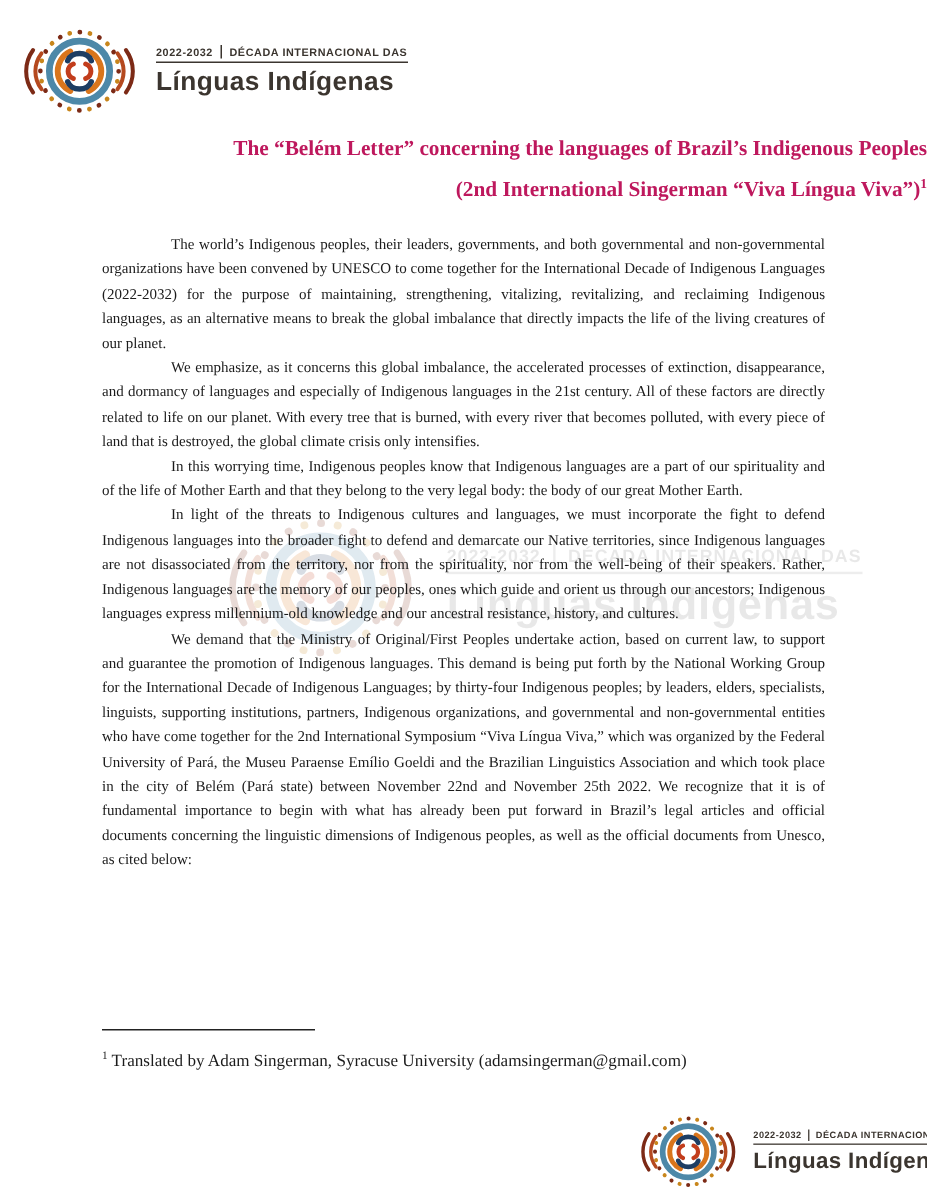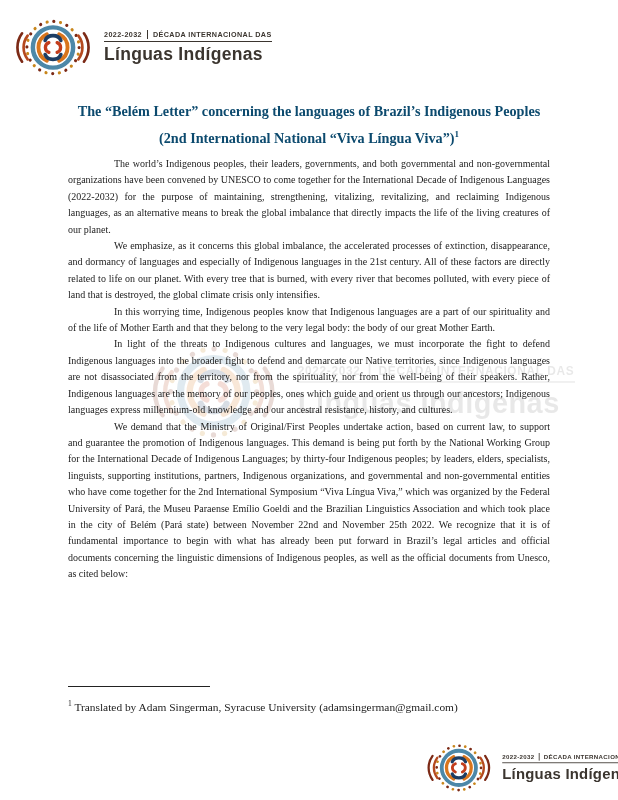--- a/index.html
+++ b/index.html
@@ -31,21 +31,21 @@
     position:absolute; left:146px; top:330px;
     transform:scale(1.65); transform-origin:top left;
     opacity:0.17; pointer-events:none; z-index:0;
   }
   .watermark .logo-small, .watermark .logo-big { color:#7d7d7d; border-color:#9a9a9a; }
   .watermark .logo-small .label { border-color:#9a9a9a; }
 
   
   .doc-title {
     position:absolute; top:88px; left:0; right:0; z-index:1;
-    text-align:center; font-weight:700; font-size:14.2px; line-height:23px; color:#0c4a6e;margin-top:12px;
+    text-align:right; font-weight:700; font-size:14.2px; line-height:23px; color:#be185d;
   }
   .doc-title sup { font-size:9px; }
 
   
   .doc-body {
     position:absolute; left:68px; top:156px; width:482px; z-index:1;
     font-size:10px; line-height:16.4px; text-align:justify;
   }
   .doc-body p { margin:0; text-indent:46px; }
 
@@ -103,21 +103,21 @@
         <use href="#emblem-def"></use>
       </svg>
     <div class="logo-text">
       <div class="logo-small"><span>2022-2032</span><span class="label">DÉCADA INTERNACIONAL DAS</span></div>
       <div class="logo-big">Línguas Indígenas</div>
     </div>
   </div>
 
   <div class="doc-title">
     <div>The “Belém Letter” concerning the languages of Brazil’s Indigenous Peoples</div>
-    <div><span>(2nd International National “Viva Língua Viva”)</span><sup>1</sup></div>
+    <div><span>(2nd International Singerman “Viva Língua Viva”)</span><sup>1</sup></div>
   </div>
 
   <div class="doc-body">
     <p>The world’s Indigenous peoples, their leaders, governments, and both governmental and non-governmental organizations have been convened by UNESCO to come together for the International Decade of Indigenous Languages (2022-2032) for the purpose of maintaining, strengthening, vitalizing, revitalizing, and reclaiming Indigenous languages, as an alternative means to break the global imbalance that directly impacts the life of the living creatures of our planet.</p>
     <p>We emphasize, as it concerns this global imbalance, the accelerated processes of extinction, disappearance, and dormancy of languages and especially of Indigenous languages in the 21st century. All of these factors are directly related to life on our planet. With every tree that is burned, with every river that becomes polluted, with every piece of land that is destroyed, the global climate crisis only intensifies.</p>
     <p>In this worrying time, Indigenous peoples know that Indigenous languages are a part of our spirituality and of the life of Mother Earth and that they belong to the very legal body: the body of our great Mother Earth.</p>
     <p>In light of the threats to Indigenous cultures and languages, we must incorporate the fight to defend Indigenous languages into the broader fight to defend and demarcate our Native territories, since Indigenous languages are not disassociated from the territory, nor from the spirituality, nor from the well-being of their speakers. Rather, Indigenous languages are the memory of our peoples, ones which guide and orient us through our ancestors; Indigenous languages express millennium-old knowledge and our ancestral resistance, history, and cultures.</p>
     <p>We demand that the Ministry of Original/First Peoples undertake action, based on current law, to support and guarantee the promotion of Indigenous languages. This demand is being put forth by the National Working Group for the International Decade of Indigenous Languages; by thirty-four Indigenous peoples; by leaders, elders, specialists, linguists, supporting institutions, partners, Indigenous organizations, and governmental and non-governmental entities who have come together for the 2nd International Symposium “Viva Língua Viva,” which was organized by the Federal University of Pará, the Museu Paraense Emílio Goeldi and the Brazilian Linguistics Association and which took place in the city of Belém (Pará state) between November 22nd and November 25th 2022. We recognize that it is of fundamental importance to begin with what has already been put forward in Brazil’s legal articles and official documents concerning the linguistic dimensions of Indigenous peoples, as well as the official documents from Unesco, as cited below:</p>
   </div>
 

